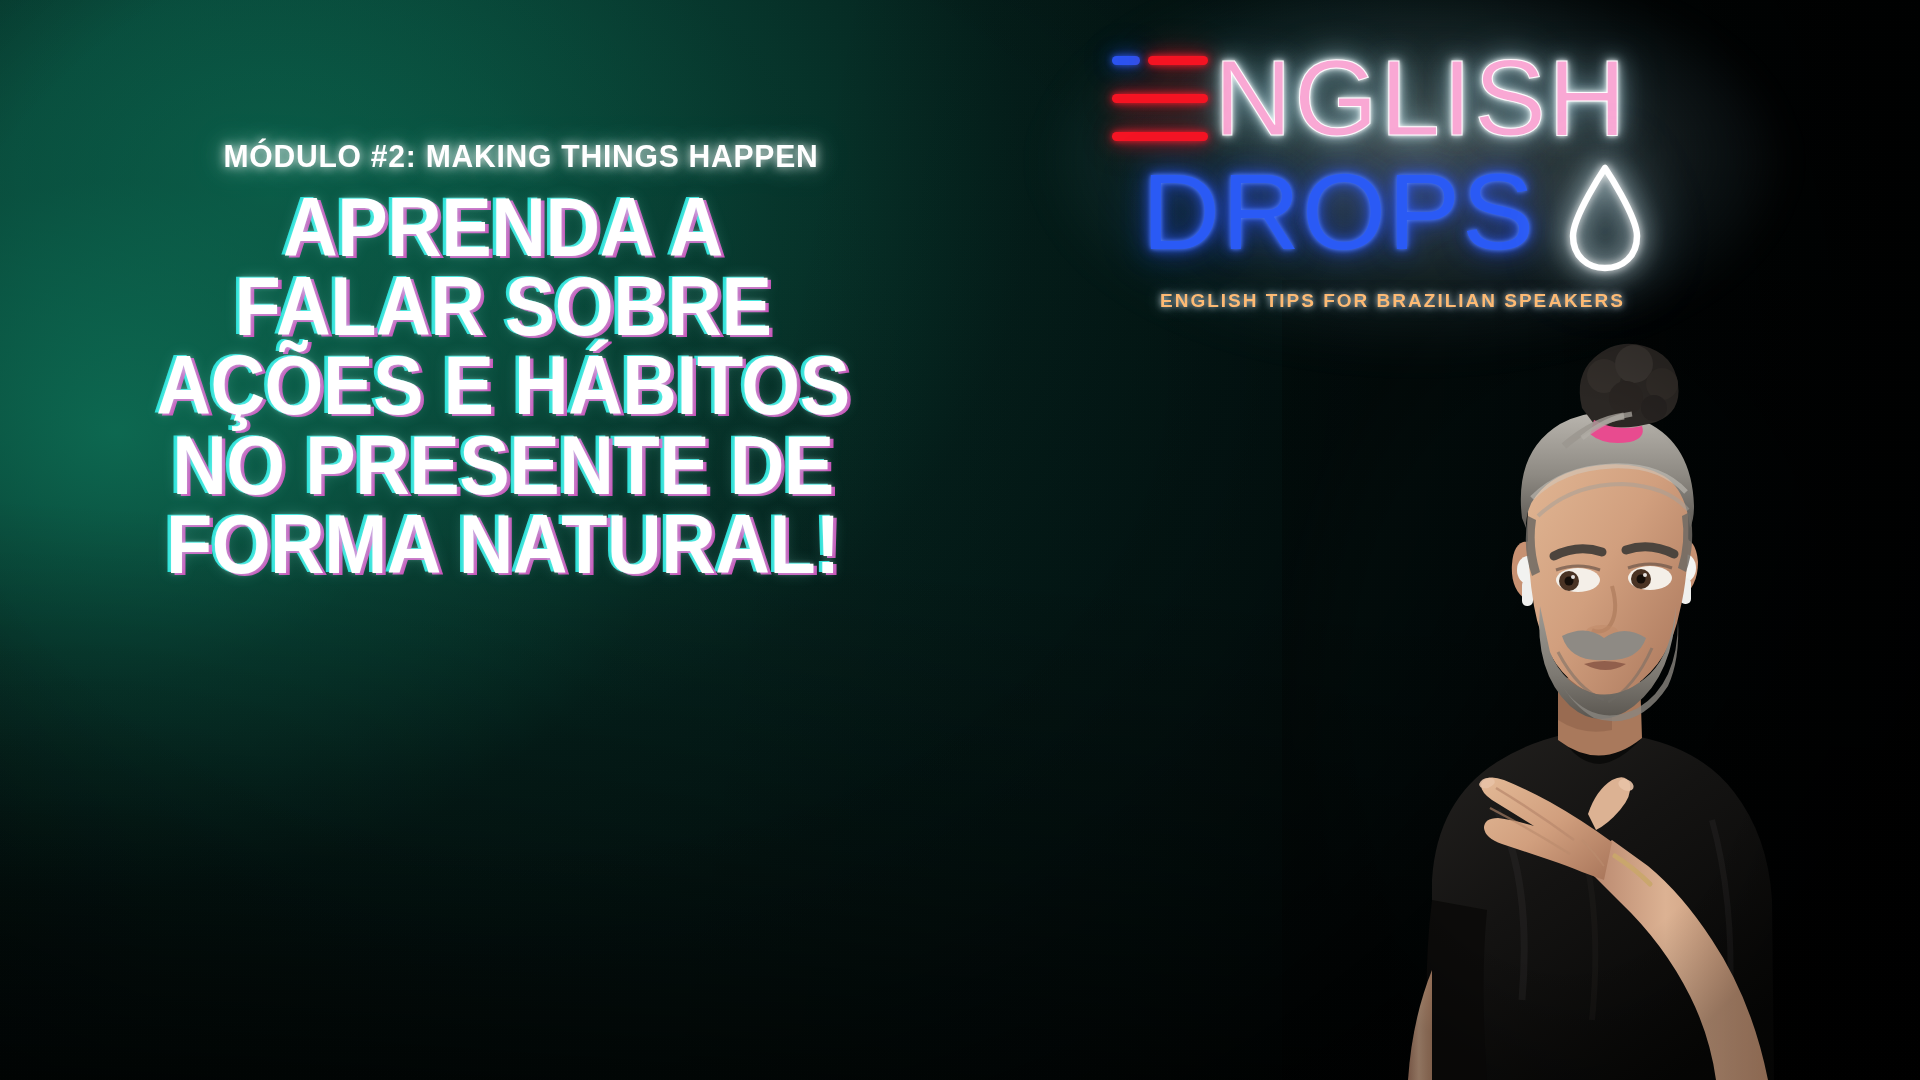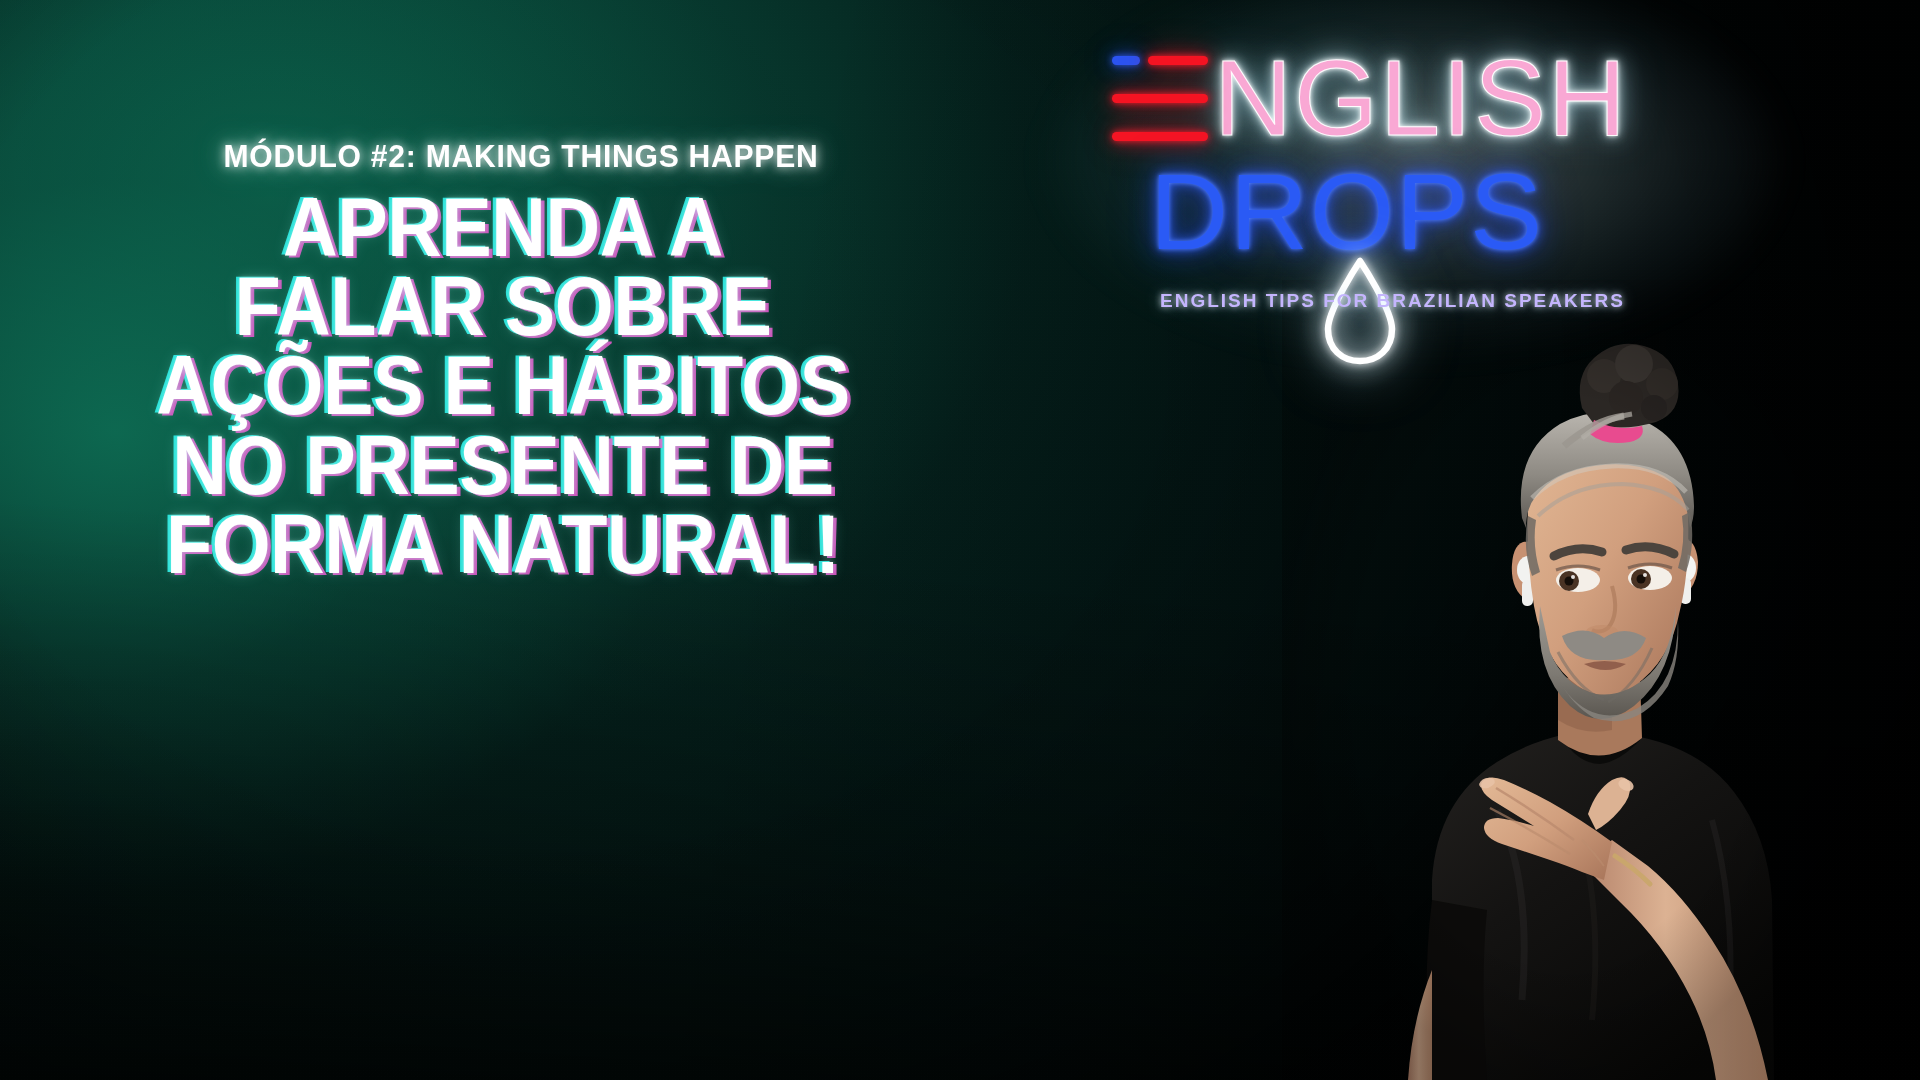--- a/index.html
+++ b/index.html
@@ -227,24 +227,22 @@
     -webkit-text-stroke: 1px rgba(255,255,255,0.95);
     text-shadow:
       0 0 4px #ffffff,
       0 0 11px rgba(232,252,255,0.95),
       0 0 24px rgba(190,238,255,0.70),
       0 0 46px rgba(150,215,240,0.42);
   }
 
   .neon-drops {
     position: absolute;
-    left: 38px; top: 148px;
+    left: 30px; top: 148px;
     display: flex;
-    align-items: center;
-    flex-direction: column;
   }
   .neon-drops-txt {
     font-family: "Liberation Sans", sans-serif;
     font-size: 108px;
     font-weight: 400;
     letter-spacing: 2px;
     line-height: 0.86;
     color: #2a5af5;
     text-shadow:
       0 0 4px #4f7dff,
@@ -262,21 +260,21 @@
   }
 
   .logo-tagline {
     position: absolute;
     left: 48px;
     top: 272px;
     font-family: "Liberation Sans", sans-serif;
     font-size: 19px;
     font-weight: 700;
     letter-spacing: 2.0px;
-    color: #c4b5fd;
+    color: #fdba74;
     white-space: nowrap;
     text-shadow:
       0 0 6px rgba(226,244,255,0.85),
       0 0 16px rgba(170,215,245,0.45);
   }
 
   
   .presenter {
     position: absolute;
     right: 78px;

